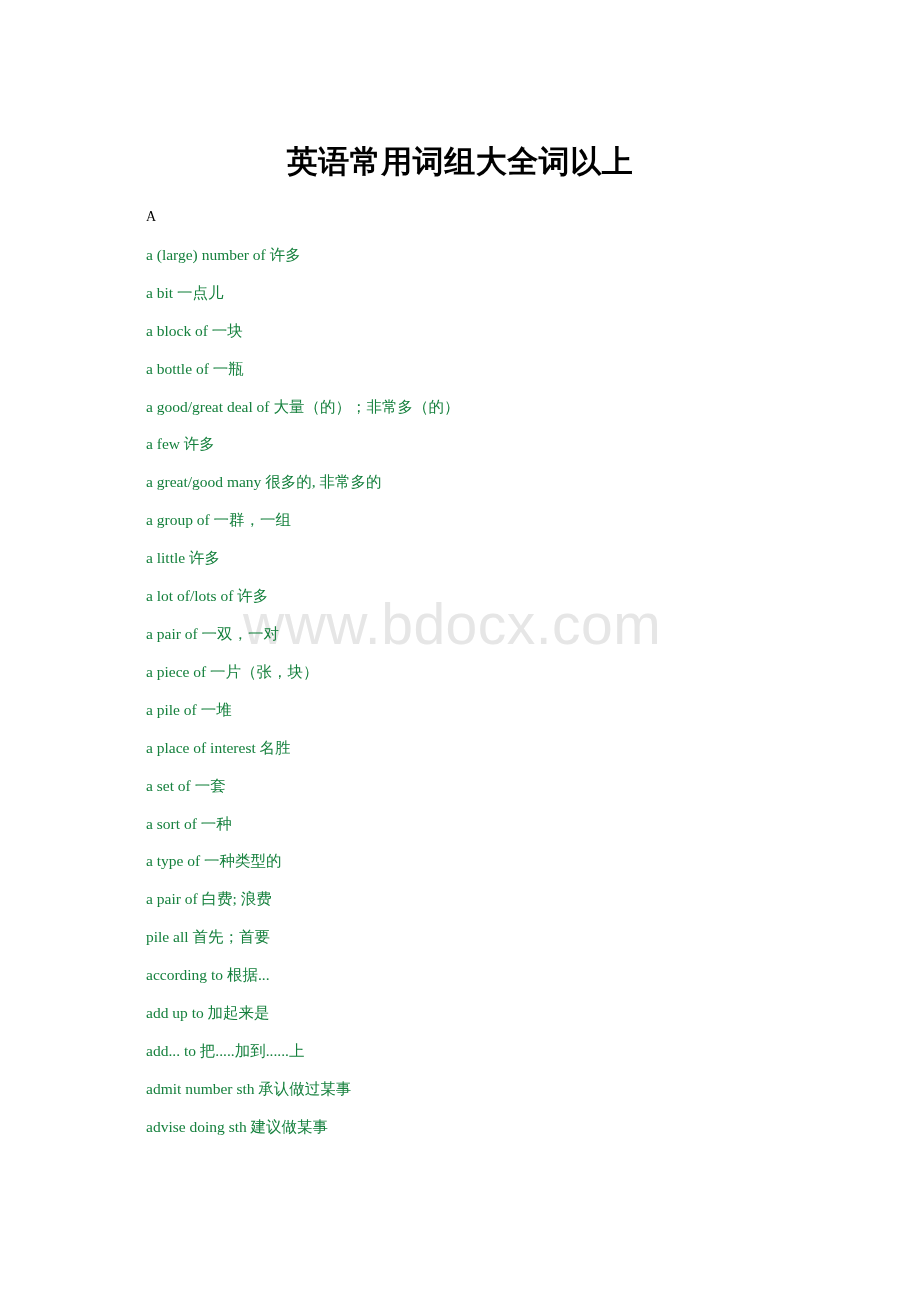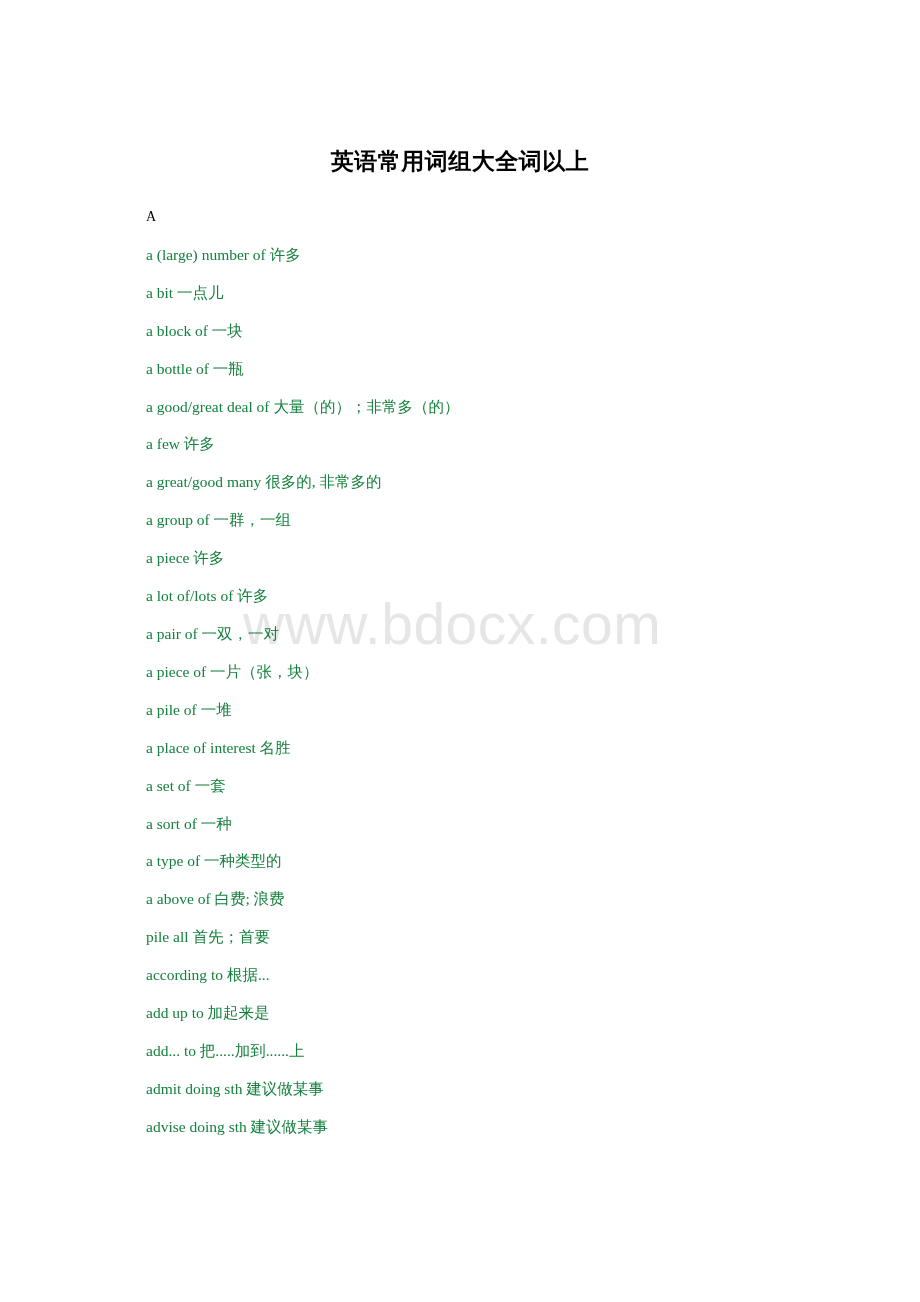--- a/index.html
+++ b/index.html
@@ -38,21 +38,21 @@
     position: relative;
     z-index: 1;
     padding: 0;
   }
   .doc-title {
     position: absolute;
     left: 0;
     top: 145px;
     width: 920px;
     text-align: center;
-    font-size: 23px;
+    font-size: 31px;
     font-weight: bold;
     line-height: 34px;
     letter-spacing: 0.5px;
   }
   .entries {
     position: absolute;
     left: 146px;
     top: 198px;
     width: 700px;
   }
@@ -84,32 +84,32 @@
       <div class="section-letter">A</div>
 
       <div class="entry">a (large) number of 许多</div>
       <div class="entry">a bit 一点儿</div>
       <div class="entry">a block of 一块</div>
       <div class="entry">a bottle of 一瓶</div>
       <div class="entry">a good/great deal of 大量（的）；非常多（的）</div>
       <div class="entry">a few 许多</div>
       <div class="entry">a great/good many 很多的, 非常多的</div>
       <div class="entry">a group of 一群，一组</div>
-      <div class="entry">a piece 许多</div>
+      <div class="entry">a little 许多</div>
       <div class="entry">a lot of/lots of 许多</div>
       <div class="entry">a pair of 一双，一对</div>
       <div class="entry">a piece of 一片（张，块）</div>
       <div class="entry">a pile of 一堆</div>
       <div class="entry">a place of interest 名胜</div>
       <div class="entry">a set of 一套</div>
       <div class="entry">a sort of 一种</div>
       <div class="entry">a type of 一种类型的</div>
-      <div class="entry">a above of 白费; 浪费</div>
+      <div class="entry">a pair of 白费; 浪费</div>
       <div class="entry">pile all 首先；首要</div>
       <div class="entry">according to 根据...</div>
       <div class="entry">add up to 加起来是</div>
       <div class="entry">add... to 把.....加到......上</div>
-      <div class="entry">admit doing sth 建议做某事</div>
+      <div class="entry">admit number sth 承认做过某事</div>
       <div class="entry">advise doing sth 建议做某事</div>
 
     </div>
   </div>
 </div>
 
 </body></html>

